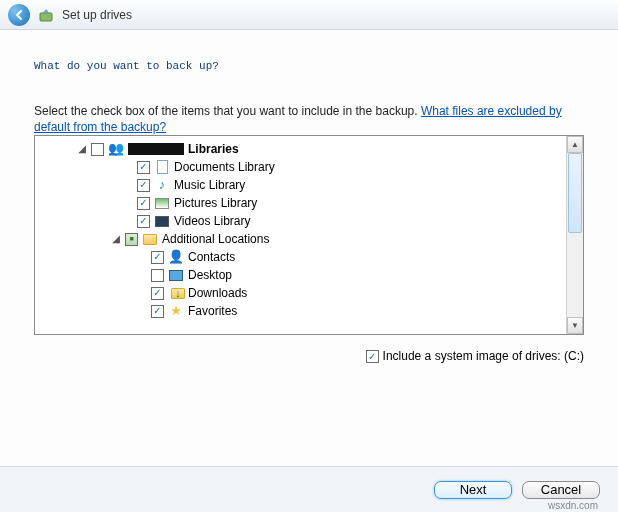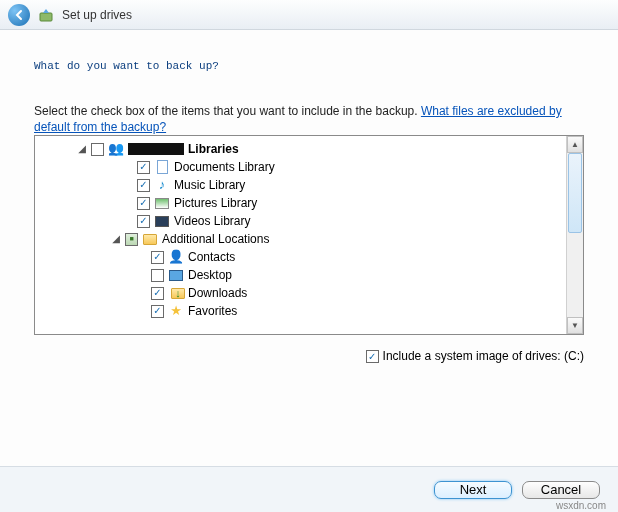--- a/index.html
+++ b/index.html
@@ -114,21 +114,21 @@
     border-radius:7px;
     font-size:13px;
     cursor:pointer;
     display:flex;align-items:center;justify-content:center;
   }
   .btn.primary {
     border:1px solid #3d93d1;
     box-shadow:0 0 3px #7ec4f5;
     background:linear-gradient(#f5fbff,#dcefff);
   }
-  .watermark { position:absolute; bottom:1px; right:12px; font-size:10px; color:#888; }
+  .watermark { position:absolute; bottom:1px; right:20px; font-size:10px; color:#888; }
 </style>
 </head>
 <body>
 
 <div class="window">
 
   <div class="titlebar">
     <div class="back-btn">
       <svg width="12" height="12" viewBox="0 0 12 12">
           <path d="M8 2 L4 6 L8 10" stroke="#fff" stroke-width="2" fill="none" stroke-linecap="round"></path>

